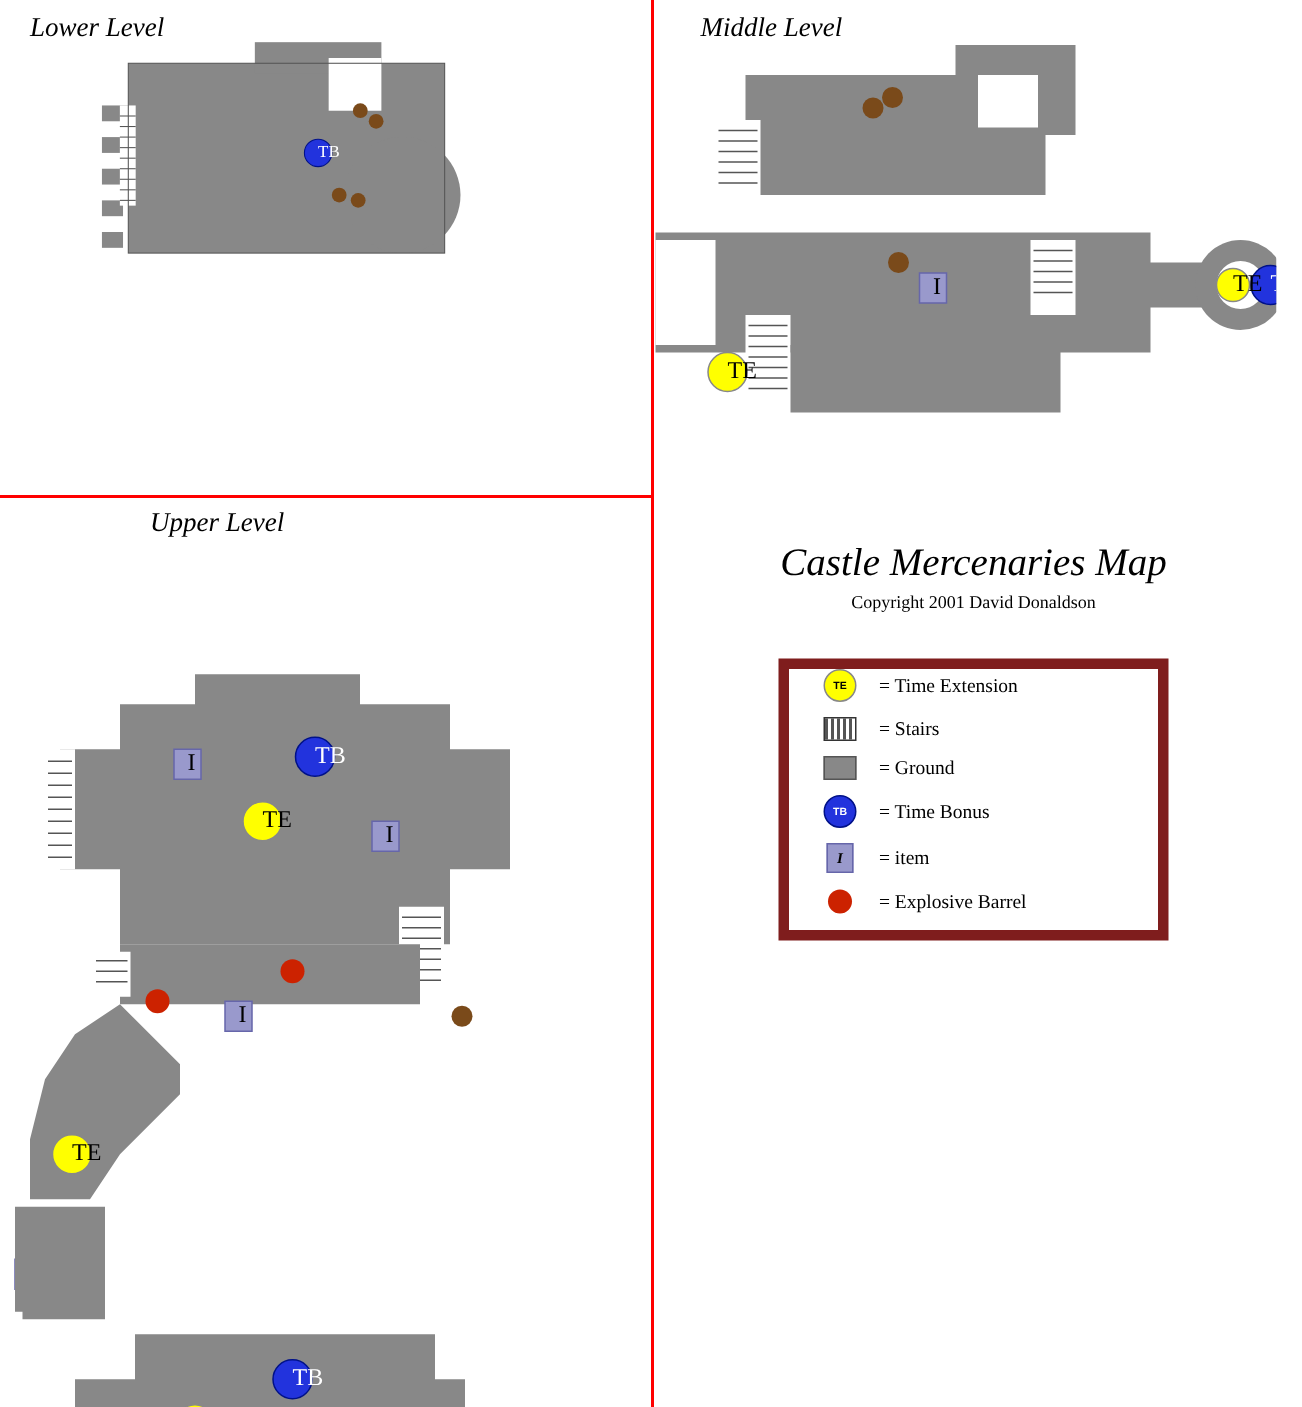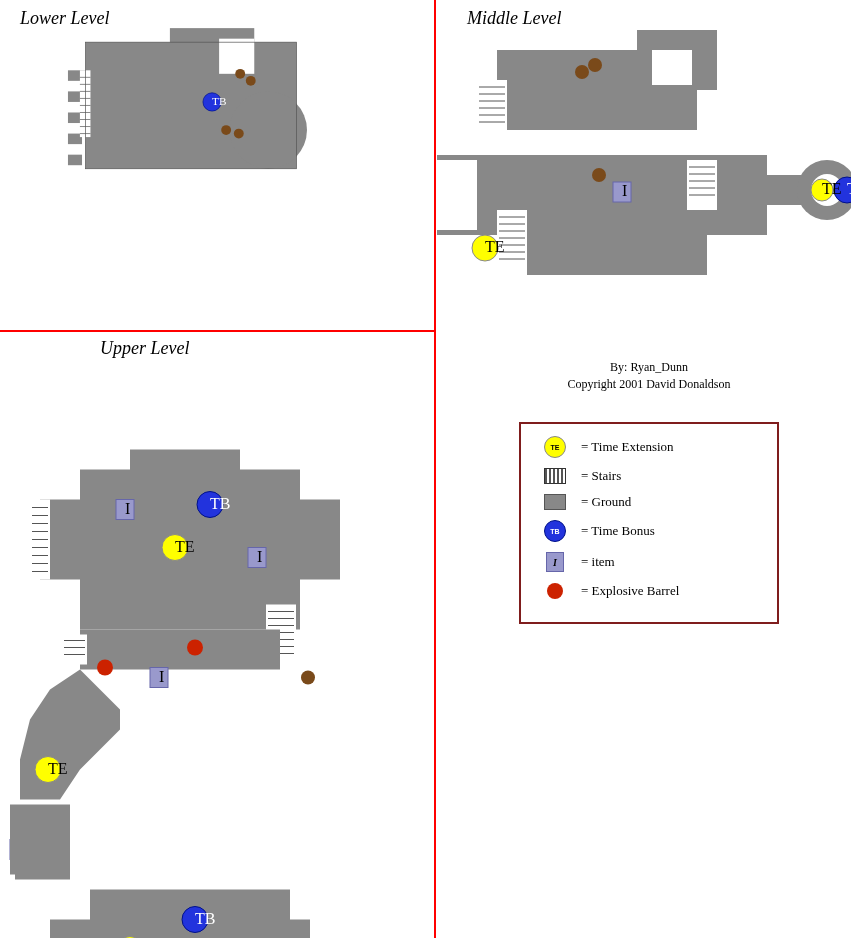--- a/index.html
+++ b/index.html
@@ -71,23 +71,23 @@
       font-style: italic;
       text-align: center;
       margin-bottom: 4px;
     }
     .legend-sub {
       font-size: 12px;
       text-align: center;
       margin-bottom: 2px;
     }
     .legend-box {
-      border: 2px solid #7f1d1d;
+      border: 7px solid #7f1d1d;
       margin-top: 30px;
-      padding: 12px 16px;
+      padding: 0 16px;
       width: 260px;
       margin-left: auto;
       margin-right: auto;
     }
     .legend-row {
       display: flex;
       align-items: center;
       margin-bottom: 10px;
       font-size: 13px;
     }
@@ -358,21 +358,21 @@
     <line x1="32" y1="130" x2="48" y2="130" stroke="#555" strokewidth="1.2"></line>
     <line x1="32" y1="138" x2="48" y2="138" stroke="#555" strokewidth="1.2"></line>
     <line x1="32" y1="146" x2="48" y2="146" stroke="#555" strokewidth="1.2"></line>
     <line x1="32" y1="154" x2="48" y2="154" stroke="#555" strokewidth="1.2"></line>
     <line x1="32" y1="162" x2="48" y2="162" stroke="#555" strokewidth="1.2"></line>
   </svg>
 </div>
 
 <div class="quadrant q4">
   <div class="legend-container">
-    <div class="legend-sub">By: Ryan_Dunn</div>
+    <div class="legend-title">Castle Mercenaries Map</div>
     <div class="legend-sub">Copyright 2001 David Donaldson</div>
 
     <div class="legend-box">
 
       <div class="legend-row">
         <div class="legend-icon">
           <div class="te-badge">TE</div>
         </div>
         <span class="legend-text">= Time Extension</span>
       </div>

